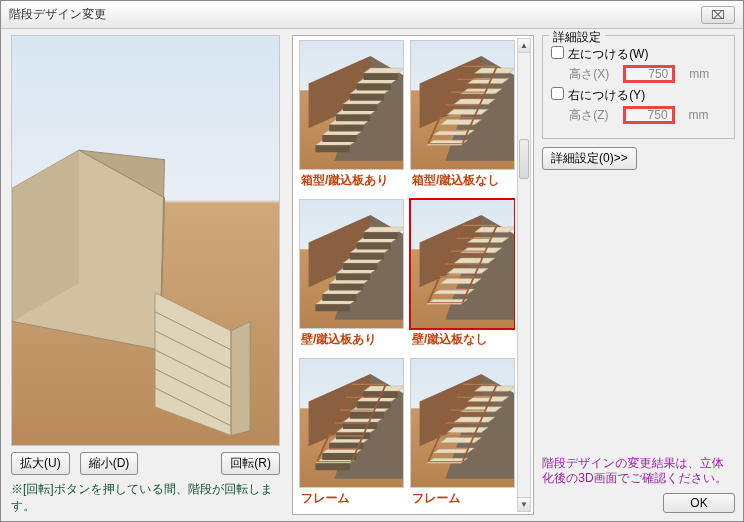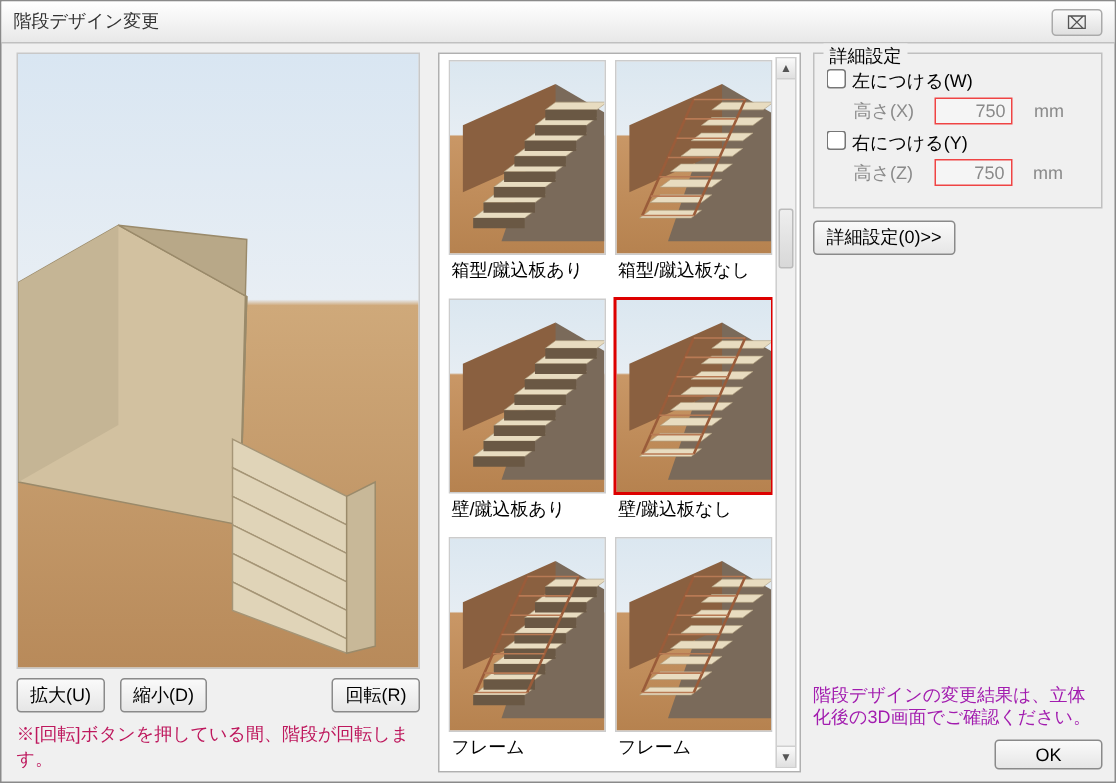--- a/index.html
+++ b/index.html
@@ -8,41 +8,41 @@
 .titlebar { height: 28px; background: linear-gradient(#fff,#e8e8e8); border-bottom: 1px solid #c0c0c0; display: flex; align-items: center; padding: 0 8px; justify-content: space-between; }
 .titlebar .title { font-size: 12px; color: #333; }
 .close-btn { width: 34px; height: 18px; border: 1px solid #aaa; border-radius: 3px; background: linear-gradient(#fafafa,#e0e0e0); display:flex;align-items:center;justify-content:center;font-size:11px;color:#555;}
 .body { position: absolute; top: 28px; left: 0; right: 0; bottom: 0; display: flex; }
 .left-pane { width: 285px; padding: 6px 6px 6px 10px; display:flex; flex-direction:column; }
 .preview { flex:1; background: linear-gradient(180deg,#d9e6f2 0%, #e8eef4 40%, #cfa97a 41%, #b88a5a 100%); position:relative; overflow:hidden; border:1px solid #c8c8c8;}
 .preview svg { position:absolute; top:0; left:0; width:100%; height:100%; }
 .btn-row { display:flex; gap:10px; margin-top:6px; }
 .btn { border:1px solid #8a8a8a; background:linear-gradient(#fafafa,#e6e6e6); border-radius:3px; padding:2px 8px; min-width:62px; text-align:center; cursor:pointer; font-size:12px;}
 .btn.small{min-width:54px;}
-.hint { font-size:12px; color:#be185d; margin-top:6px; }
+.hint { font-size:12px; color:#14532d; margin-top:6px; }
 .mid-pane { flex:1; padding:6px 4px 6px 6px; }
 .gallery-wrap{ height:100%; border:1px solid #b0b0b0; background:#fff; position:relative; }
 .gallery { position:absolute; top:4px; left:6px; right:18px; bottom:4px; overflow:hidden; }
 .grid { display:grid; grid-template-columns: repeat(2, 1fr); gap:6px 6px; }
 .thumb-cell { width:100%; }
 .thumb { width:100%; height:130px; background:linear-gradient(180deg,#dbe7f0 0%, #e6edf3 38%, #c99766 39%, #b6824f 100%); position:relative; overflow:hidden; border:1px solid #ccc;}
 .thumb.selected{ outline:2px solid #d00; outline-offset:-1px;}
 .thumb svg{width:100%;height:100%;}
-.thumb-label{ font-size:12px; color:#000000; padding:2px 0 4px 2px; white-space:nowrap; overflow:hidden;}
+.thumb-label{ font-size:12px; color:#c2410c; padding:2px 0 4px 2px; white-space:nowrap; overflow:hidden;font-weight:bold;}
 .vscroll{ position:absolute; top:2px; right:2px; bottom:2px; width:14px; background:#f0f0f0; border:1px solid #cfcfcf; }
 .vscroll .arrow{height:14px;background:linear-gradient(#fafafa,#e0e0e0);border-bottom:1px solid #cfcfcf;display:flex;align-items:center;justify-content:center;font-size:8px;color:#555;}
 .vscroll .arrow.bot{border-bottom:none;border-top:1px solid #cfcfcf;position:absolute;bottom:0;left:0;right:0;}
 .vscroll .handle{position:absolute;left:1px;right:1px;top:100px;height:40px;background:linear-gradient(#eee,#d8d8d8);border:1px solid #bbb;border-radius:2px;}
 .right-pane { width:205px; padding:6px 8px 8px 4px; display:flex; flex-direction:column; justify-content:space-between;}
 .fieldset{ border:1px solid #c0c0c0; padding:6px 8px 10px 8px; position:relative;}
 .fieldset .legend{ position:absolute; top:-7px; left:6px; background:#f0f0f0; padding:0 4px; font-size:12px;}
 .ck-row{ display:flex; gap:4px; margin-top:4px;}
 .ck-row input[type=checkbox]{width:13px;height:13px;}
 .sub{ display:flex; align-items:center; gap:14px; margin:2px 0 4px 18px; color:#8a8a8a;}
-.numfield{ width:52px; height:18px; border:1px solid #ef4444; background:#f5f5f5; color:#8a8a8a; text-align:right; padding:0 4px; font-size:12px;}
+.numfield{ width:52px; height:18px; border:3px solid #ef4444; background:#f5f5f5; color:#8a8a8a; text-align:right; padding:0 4px; font-size:12px;}
 .unit{color:#8a8a8a;}
 .detail-btn{ margin-top:8px;}
 .note{ font-size:12px; color:#a21caf; line-height:1.3; margin-bottom:6px;}
 .ok-row{ display:flex; gap:8px; justify-content:flex-end;}
 .ok-row .btn{min-width:72px;margin-left:12px;}
 </style>
 </head>
 <body>
 
 <div class="window">

